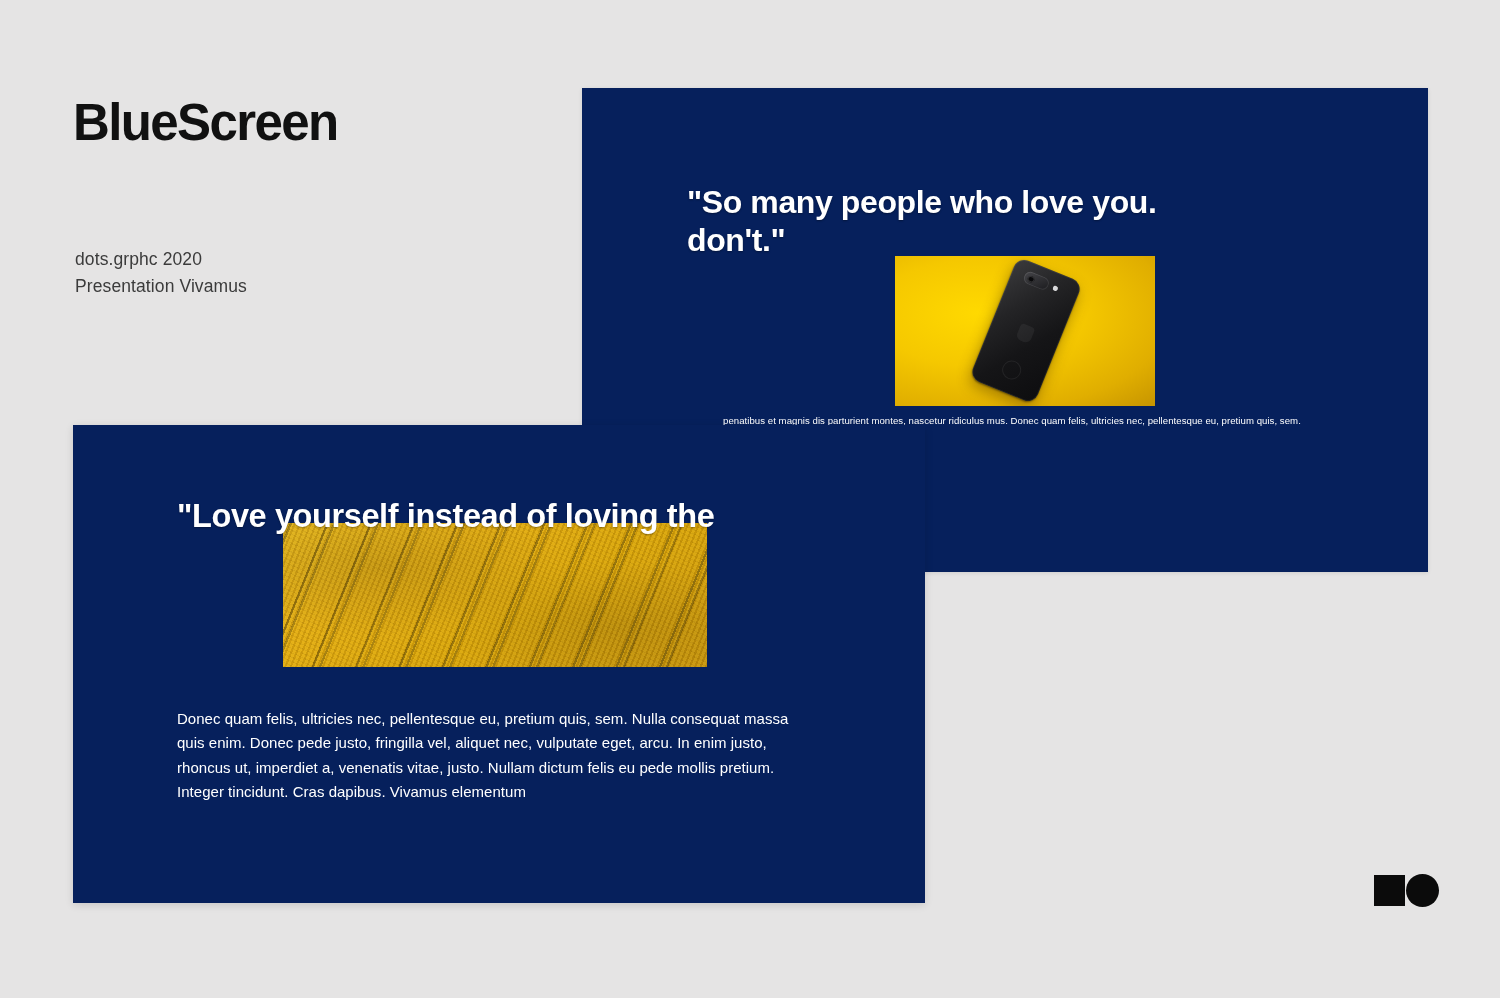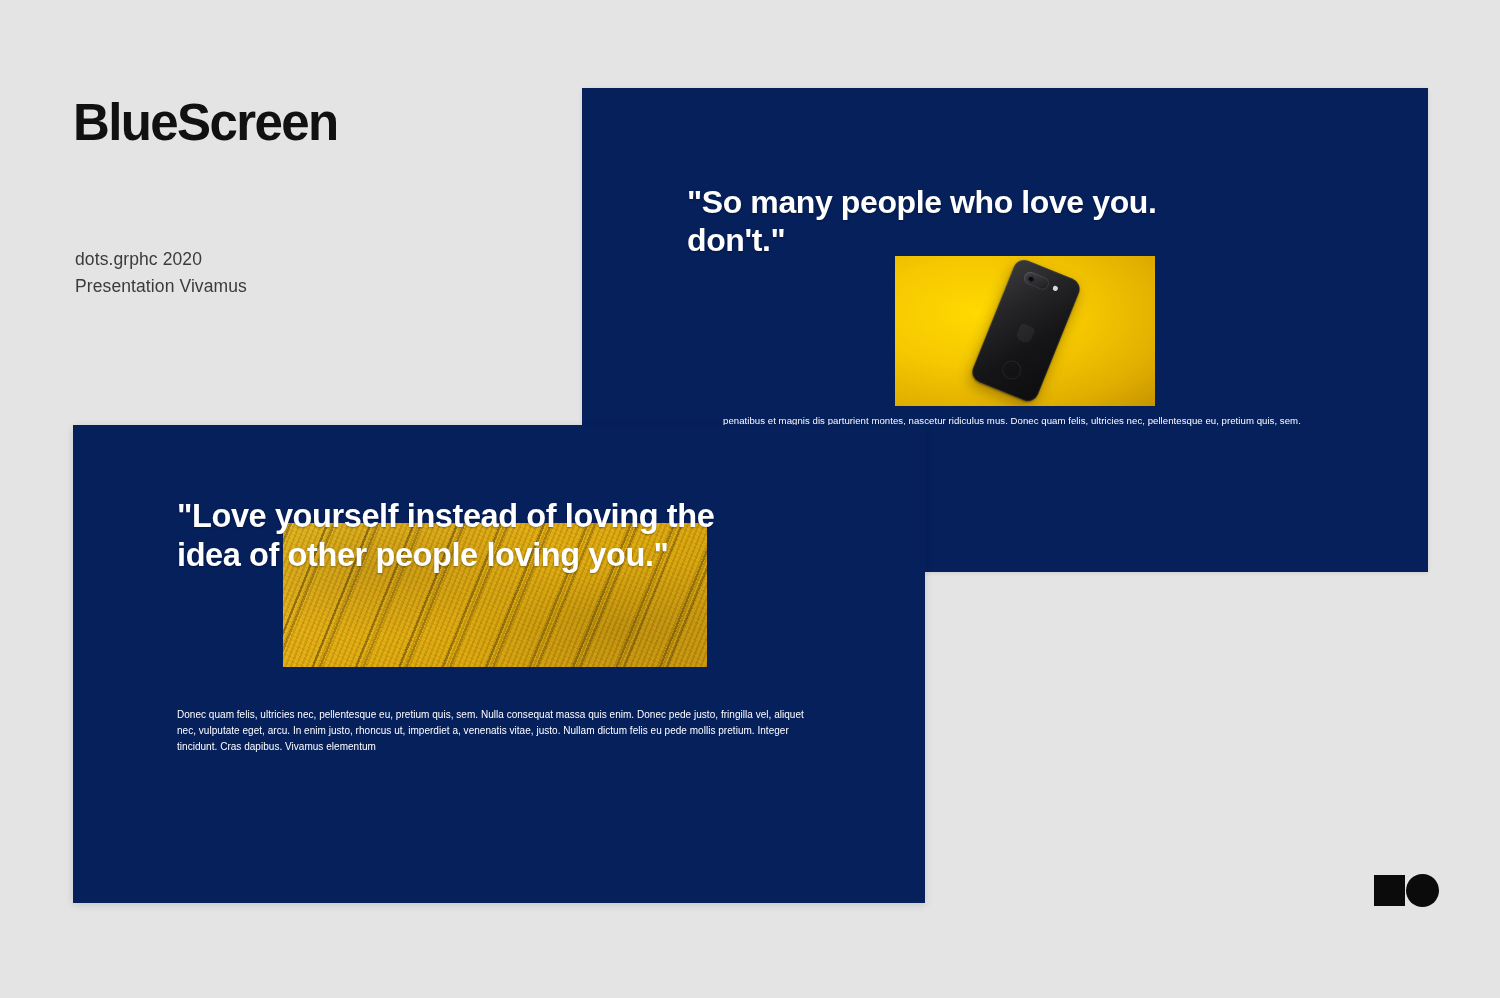--- a/index.html
+++ b/index.html
@@ -221,21 +221,21 @@
     letter-spacing: 0.05px;
     margin-left: 36px;
   }
 
   .body-bottom {
     position: absolute;
     left: 104px;   
     top: 282px;    
     width: 642px;
     color: #ffffff;
-    font-size: 10px;
+    font-size: 15px;
     line-height: 1.62;
     letter-spacing: 0.03px;
   }
 
   
   .mark-square {
     position: absolute;
     left: 1374px;
     top: 875px;
     width: 31px;
@@ -281,21 +281,20 @@
 
     <div class="caption-top">penatibus et magnis dis parturient montes, nascetur ridiculus mus. Donec quam felis, ultricies nec, pellentesque eu, pretium quis, sem.</div>
   </div>
 
   <div class="slide slide-bottom">
 
     <div class="photo-field"></div>
 
     <div class="quote quote-bottom">
       <div>"Love yourself instead of loving the</div>
-      <div>idea of other people loving you."</div>
     </div>
 
     <div class="body-bottom">Donec quam felis, ultricies nec, pellentesque eu, pretium quis, sem. Nulla consequat massa quis enim. Donec pede justo, fringilla vel, aliquet nec, vulputate eget, arcu. In enim justo, rhoncus ut, imperdiet a, venenatis vitae, justo. Nullam dictum felis eu pede mollis pretium. Integer tincidunt. Cras dapibus. Vivamus elementum</div>
   </div>
 
   <div class="mark-square"></div>
   <div class="mark-circle"></div>
 
 </div>
 

